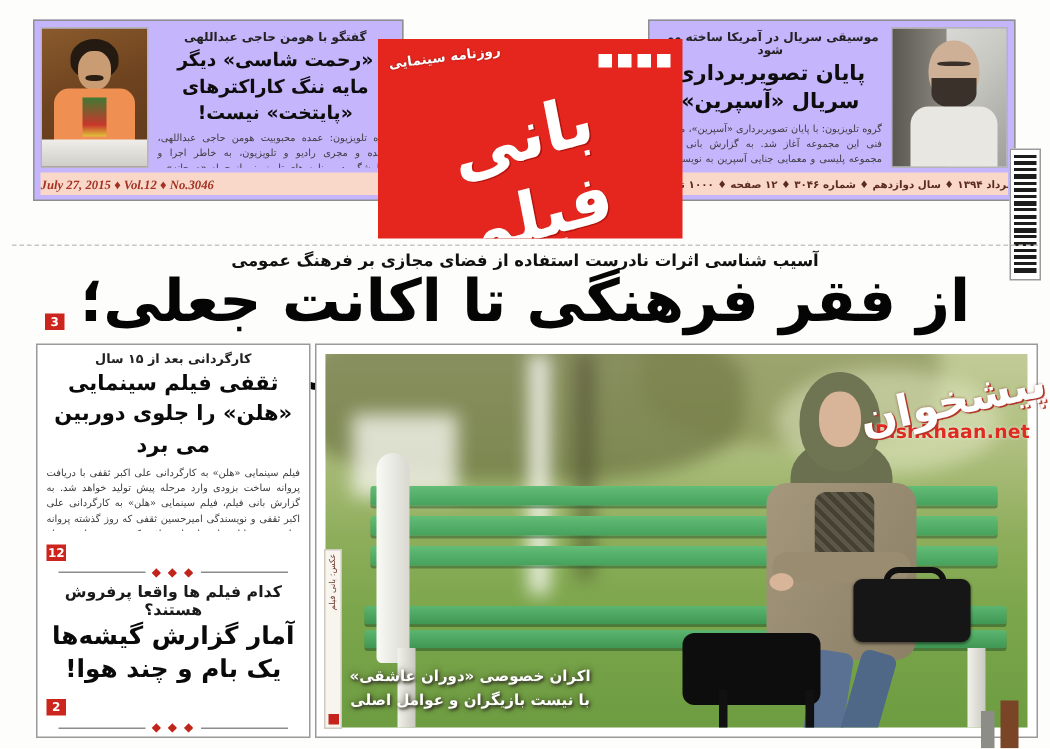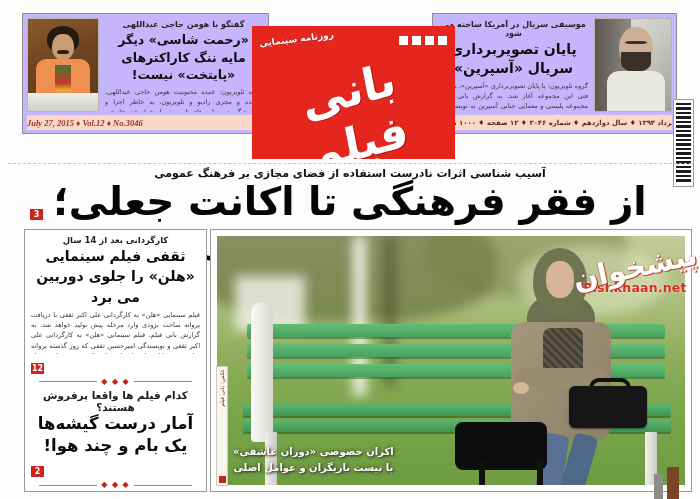--- a/index.html
+++ b/index.html
@@ -181,35 +181,35 @@
     </div>
 
   <div class="header-rule"></div>
 
   <div class="lead-kicker rtl">آسیب شناسی اثرات نادرست استفاده از فضای مجازی بر فرهنگ عمومی</div>
   <div class="lead-headline rtl">از فقر فرهنگی تا اکانت جعلی؛ لطفا کلیک نکنید!</div>
   <span class="badge lead-badge">3</span>
 
   <div class="sidebar rtl">
     <div>
-      <div class="sb-kicker">کارگردانی بعد از 14 سال</div>
+      <div class="sb-kicker">کارگردانی بعد از ۱۵ سال</div>
       <div class="sb-head1">ثقفی فیلم سینمایی «هلن» را جلوی دوربین می برد</div>
       <div class="sb-body">فیلم سینمایی «هلن» به کارگردانی علی اکبر ثقفی با دریافت پروانه ساخت بزودی وارد مرحله پیش تولید خواهد شد. به گزارش بانی فیلم، فیلم سینمایی «هلن» به کارگردانی علی اکبر ثقفی و نویسندگی امیرحسین ثقفی که روز گذشته پروانه ساخت خود را از وزارت ارشاد دریافت کرد، بزودی وارد مرحله پیش تولید می شود و گروه تولید این فیلم در حال حاضر مشغول انتخاب عوامل و بازیگران هستند.</div>
       <div class="badge-row">
         <span class="badge">12</span>
       </div>
     </div>
     <div class="diamond-divider">
       <i class="line"></i>
       <span class="gems">◆ ◆ ◆</span>
       <i class="line"></i>
     </div>
     <div>
       <div class="sb-kicker2">کدام فیلم ها واقعا پرفروش هستند؟</div>
-      <div class="sb-head2">آمار درست گیشه‌ها یک بام و چند هوا!</div>
+      <div class="sb-head2">آمار گزارش گیشه‌ها یک بام و چند هوا!</div>
       <div class="badge-row">
         <span class="badge">2</span>
       </div>
     </div>
     <div class="diamond-divider">
       <i class="line"></i>
       <span class="gems">◆ ◆ ◆</span>
       <i class="line"></i>
     </div>
 

